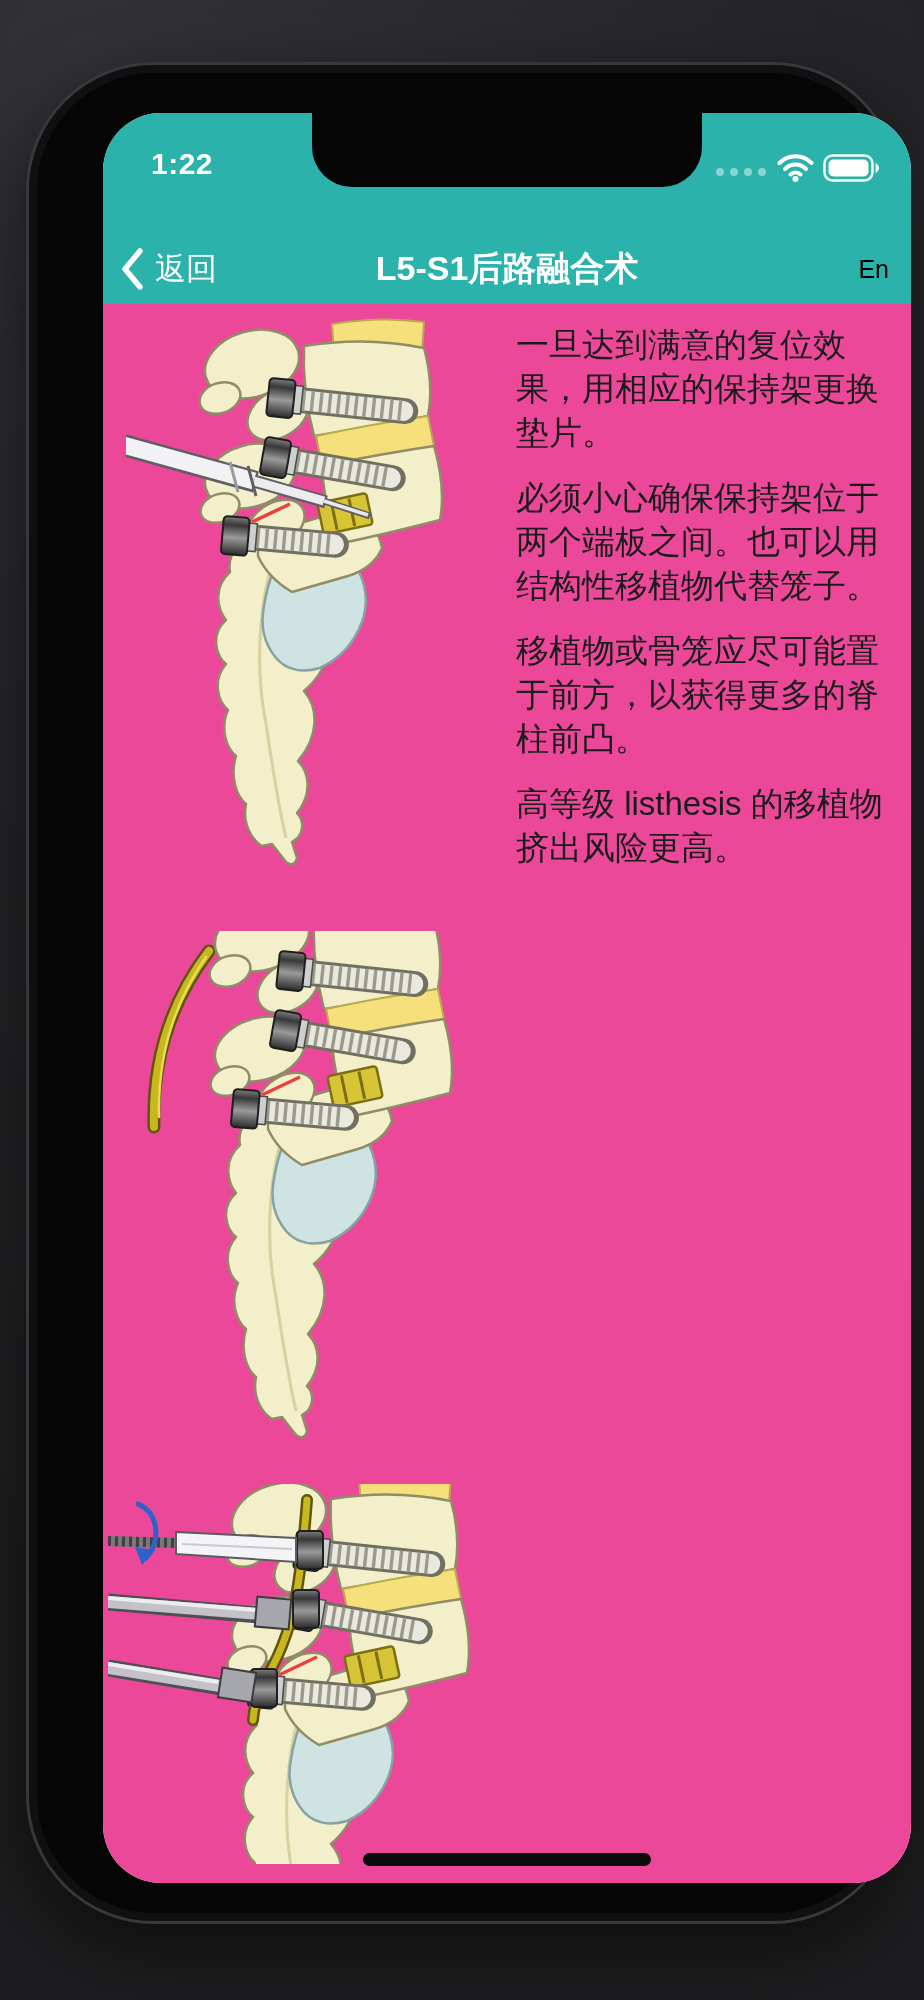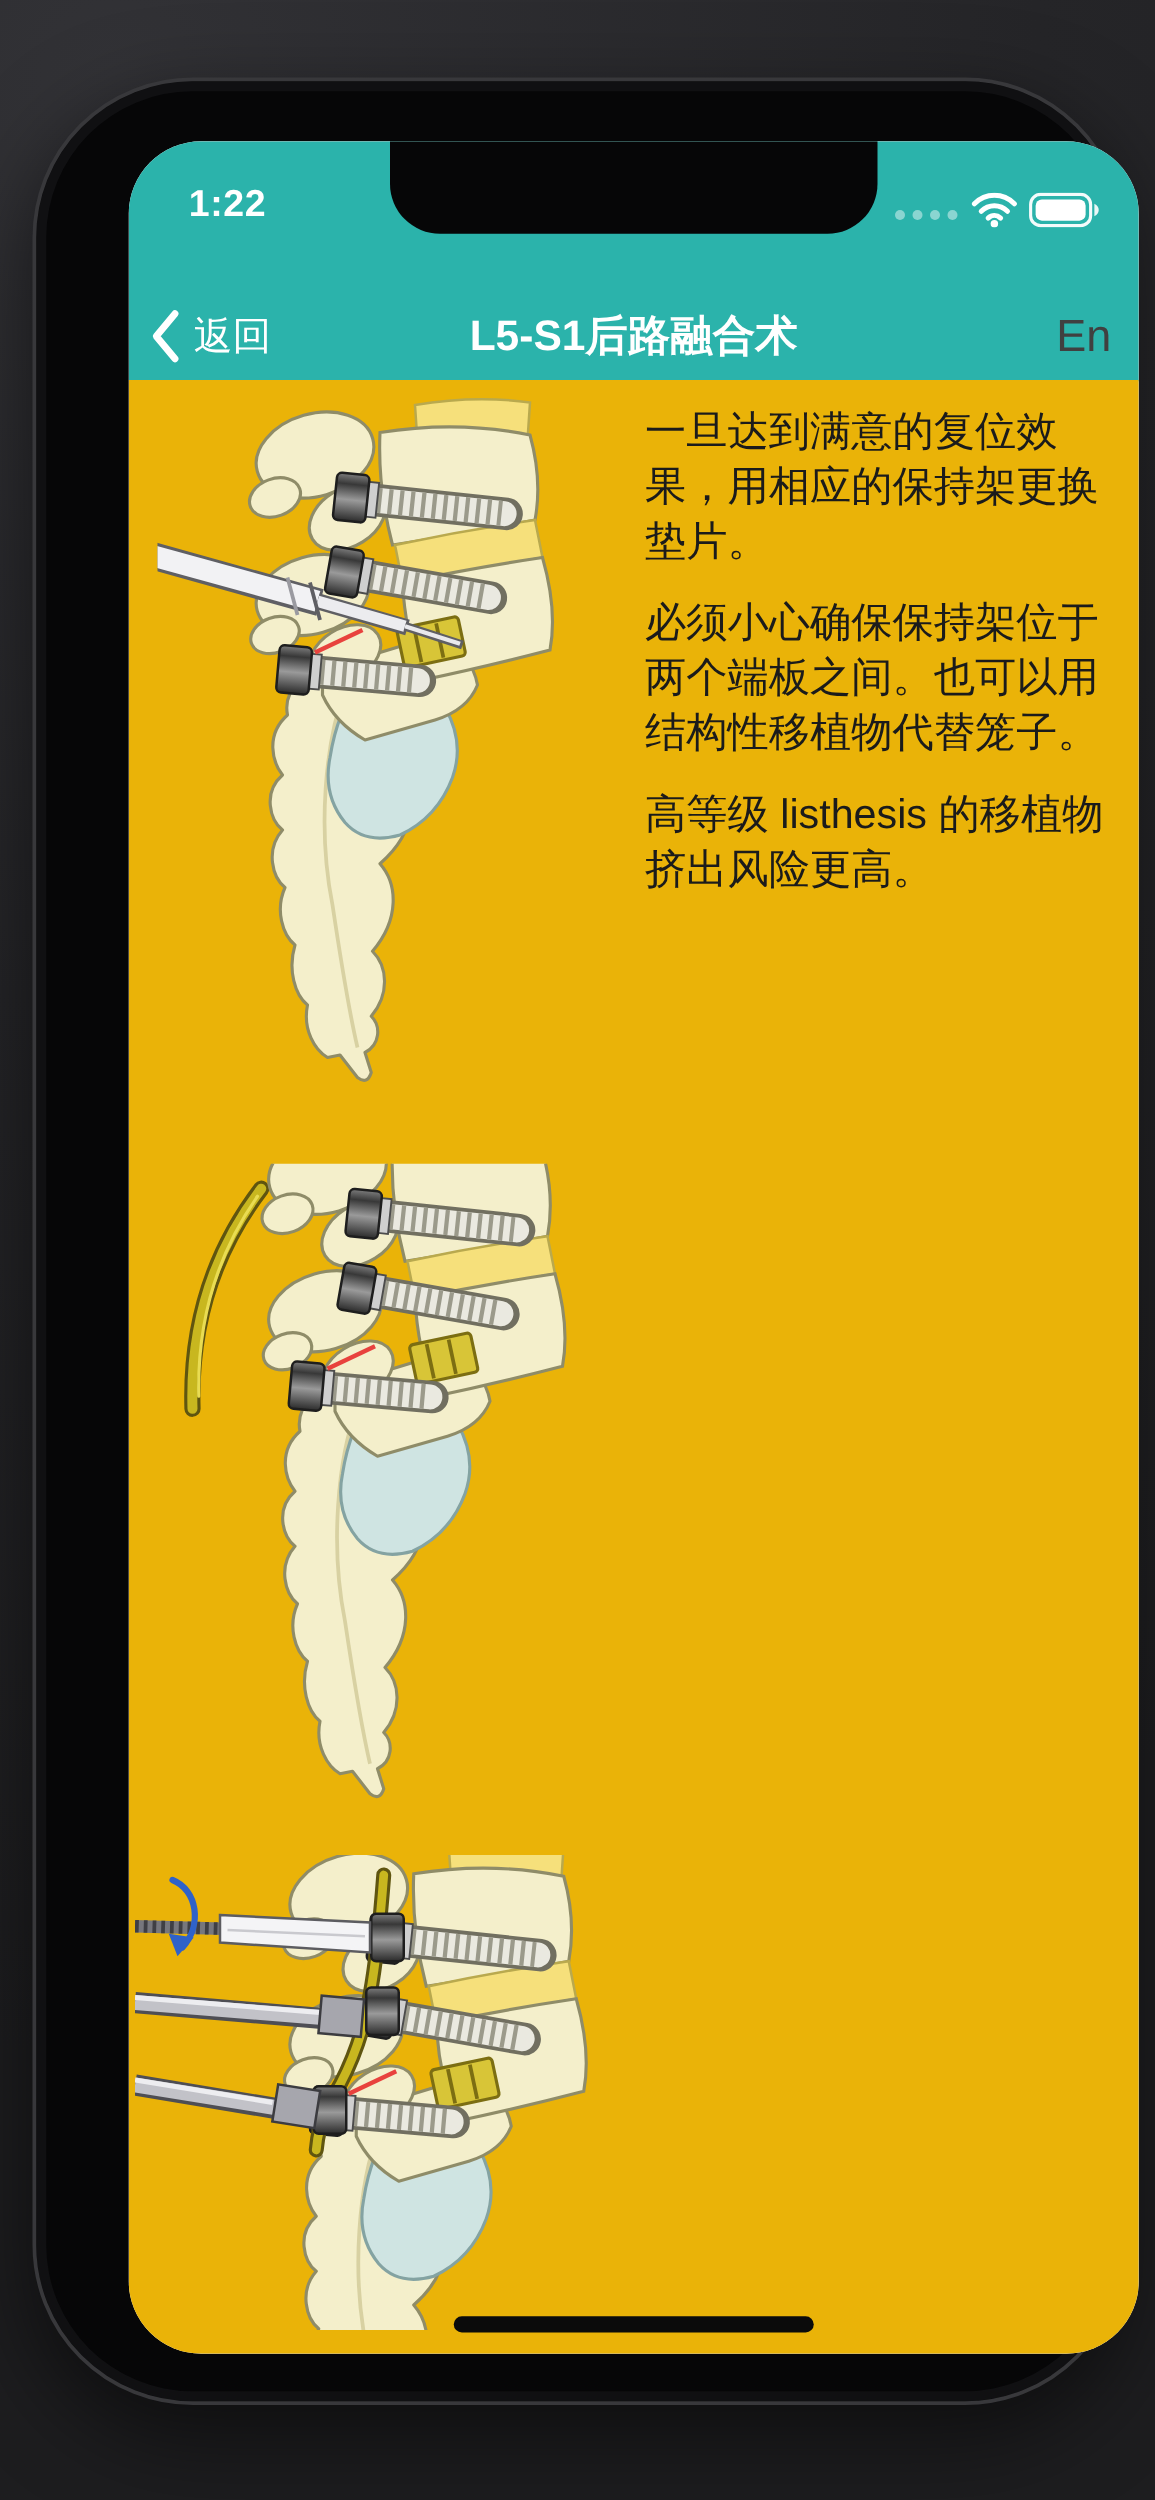--- a/index.html
+++ b/index.html
@@ -42,23 +42,23 @@
     position:absolute; left:16px; top:0; height:58px;
     display:flex; align-items:center; gap:10px; color:#fff; cursor:default;
   }
   .back-label { font-size:31px; color:#fff; }
   .nav-title {
     position:absolute; left:50%; top:50%; transform:translate(-50%,-50%);
     color:#fff; font-size:34px; font-weight:700; white-space:nowrap;
   }
   .lang-btn {
     position:absolute; right:22px; top:50%; transform:translateY(-50%);
-    color:#404040; font-size:36px;
-  }
-  .content { position:absolute; top:191px; left:0; right:0; bottom:0; background:#eab308; }
+    color:#000000; font-size:25px;
+  }
+  .content { position:absolute; top:191px; left:0; right:0; bottom:0; background:#ec4899; }
   .illus { position:absolute; }
   .para-col { position:absolute; width:385px; }
   .para-col p {
     margin:0 0 21px 0; font-size:33px; line-height:44px; color:#1b1b1b;
     text-align:left;
   }
   .illus-1 { left:23px; top:0; }
   .text-1  { left:413px; top:19px; }
   .text-2  { left:413px; top:597px; }
   .illus-2 { left:38px; top:627px; }
@@ -186,20 +186,21 @@
             <line x1="198" y1="197" x2="244" y2="212" stroke="#5f5f63" stroke-width="7"></line>
             <line x1="198" y1="197" x2="242" y2="211" stroke="#e9e9ec" stroke-width="3.5"></line>
             <line x1="122" y1="162" x2="130" y2="192" stroke="#5f5f63" stroke-width="3"></line>
             <line x1="104" y1="158" x2="112" y2="188" stroke="#9a9aa0" stroke-width="3"></line>
           </g>
         </svg>
       </div>
       <div class="para-col text-1">
         <p>一旦达到满意的复位效果，用相应的保持架更换垫片。</p>
         <p>必须小心确保保持架位于两个端板之间。也可以用结构性移植物代替笼子。</p>
+        <p>移植物或骨笼应尽可能置于前方，以获得更多的脊柱前凸。</p>
         <p>高等级 listhesis 的移植物挤出风险更高。</p>
       </div>
 
       <div class="illus illus-2">
         <svg viewBox="0 0 362 515" width="362" height="515">
           <g>
             <path d="M68 20 Q10 96 13 196" fill="none" stroke="#5f5510" stroke-width="13" stroke-linecap="round"></path>
             <path d="M68 20 Q10 96 13 196" fill="none" stroke="#c8b71f" stroke-width="8" stroke-linecap="round"></path>
             <path d="M65 26 Q16 96 18 186" fill="none" stroke="#e9dc52" stroke-width="2.5" stroke-linecap="round"></path>
           </g>

